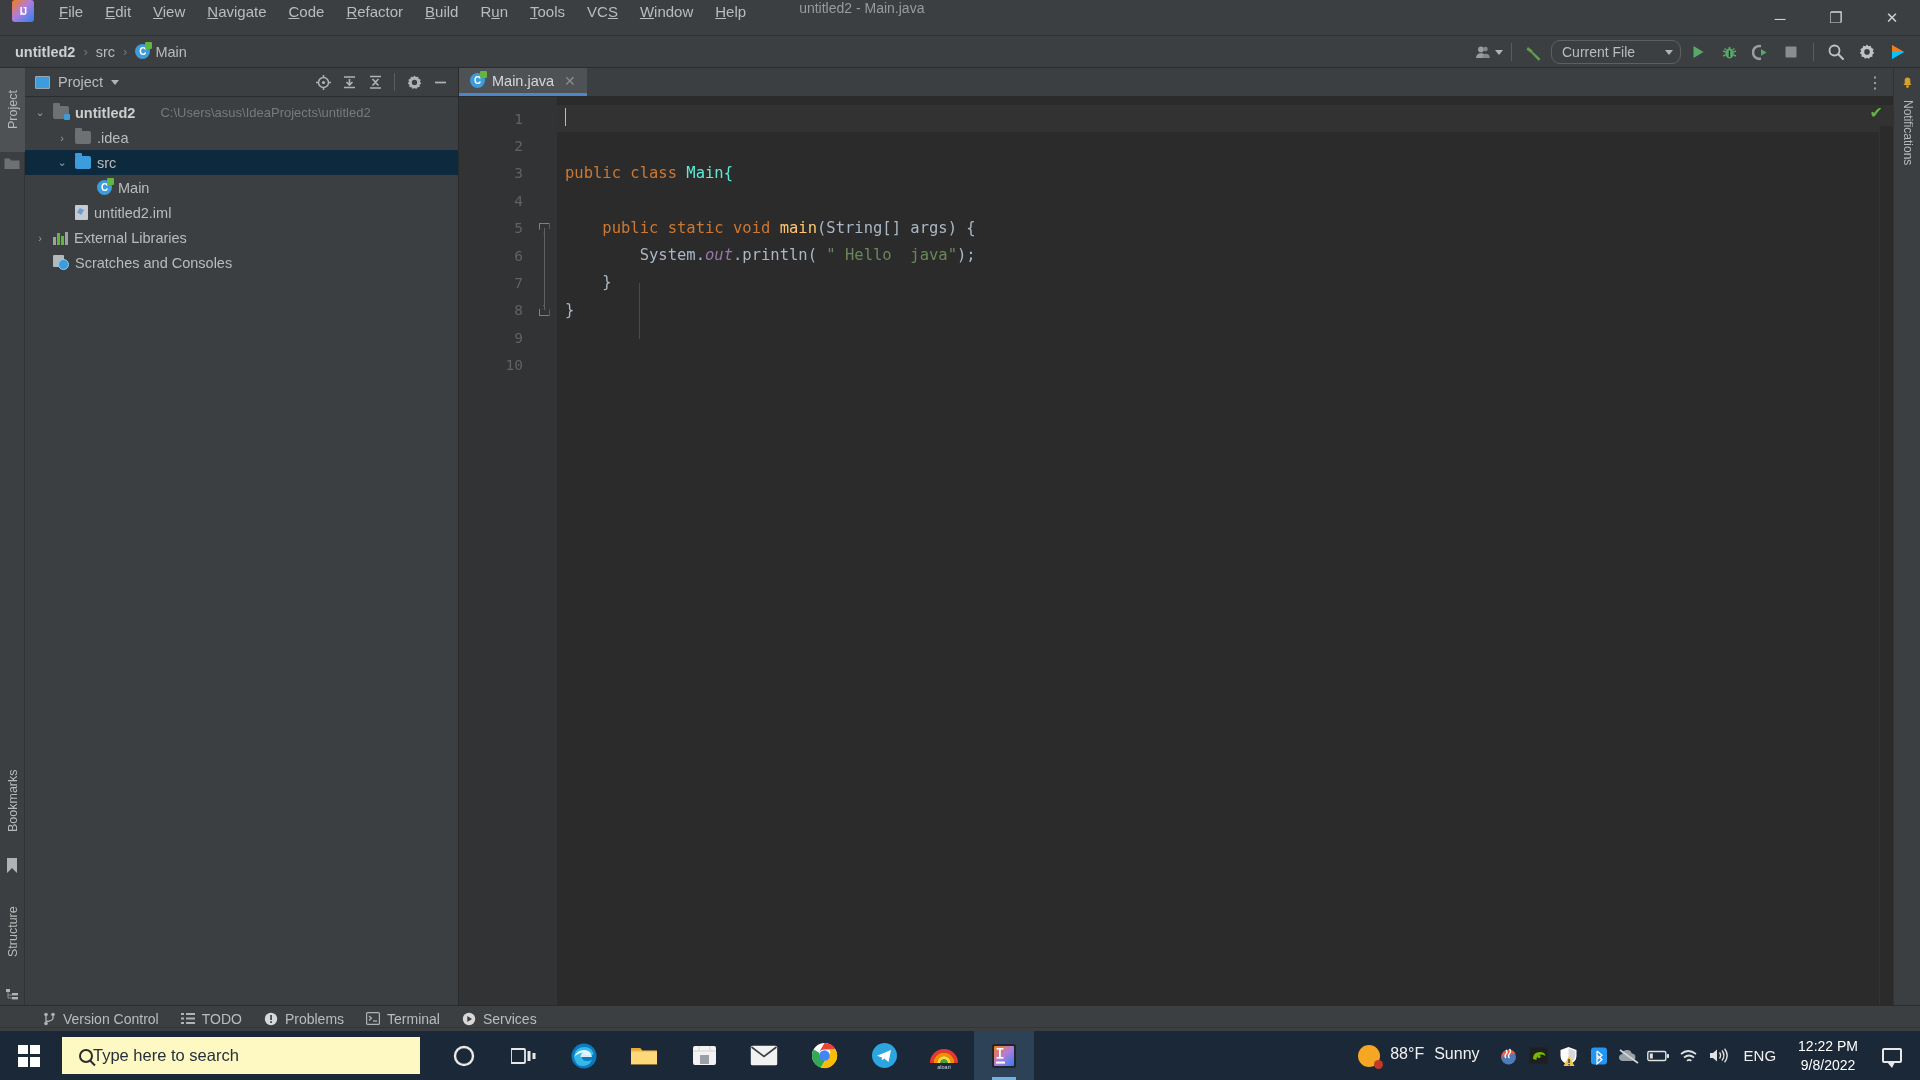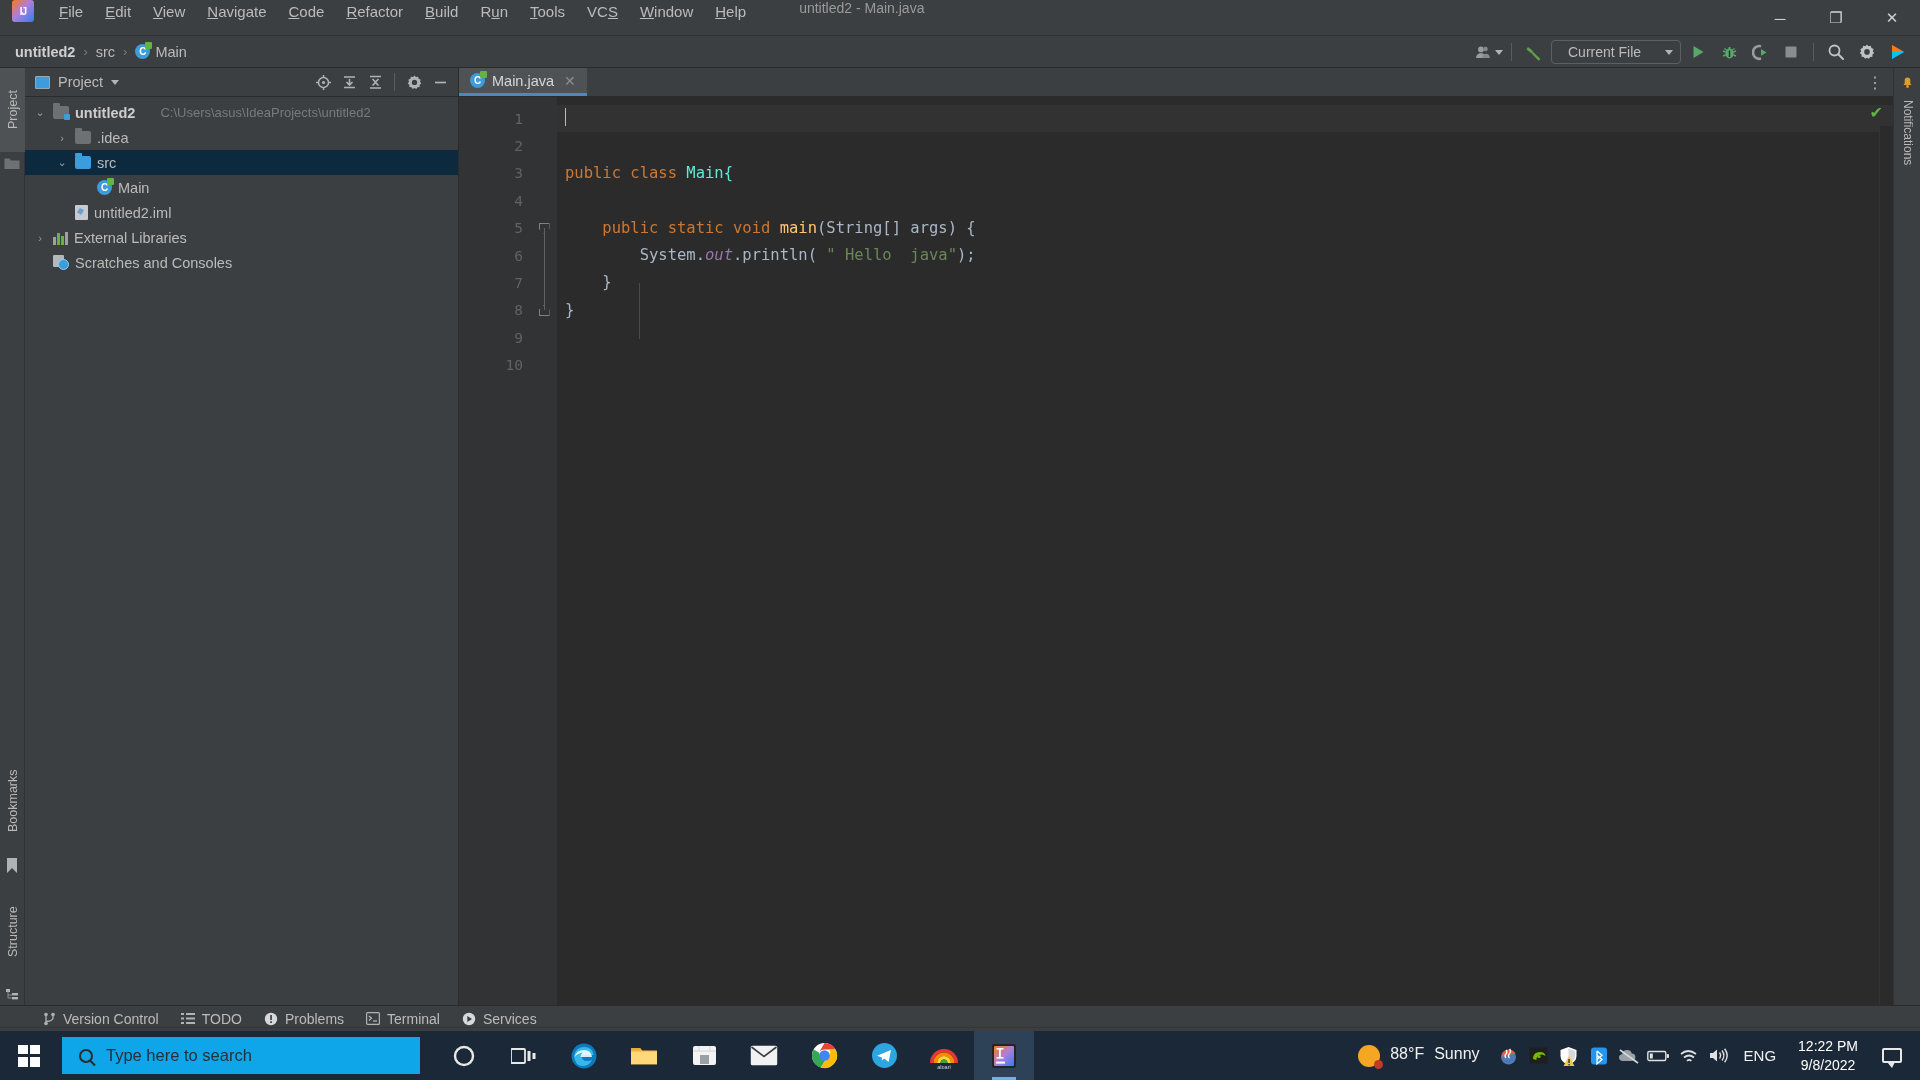--- a/index.html
+++ b/index.html
@@ -77,23 +77,23 @@
   .nav-right {
     position: absolute; right: 8px; top: 0; height: 32px;
     display: flex; align-items: center; gap: 3px;
   }
   .tb-btn {
     width: 28px; height: 26px; display: flex; align-items: center;
     justify-content: center; border-radius: 3px; color: #afb1b3;
   }
   .tb-sep { width: 1px; height: 18px; background: #5a5d5e; margin: 0 5px; }
   .runconfig {
-    height: 24px; min-width: 130px; border: 1px solid #5e6060; border-radius: 4px;
+    height: 24px; min-width: 130px; border: 1px solid #5e6060; border-radius: 9px;
     display: flex; align-items: center; justify-content: space-between;
-    padding: 0 7px 0 16px; color: #bbbbbb; font-size: 14px; gap: 10px;
+    padding: 0 7px 0 10px; color: #bbbbbb; font-size: 14px; gap: 10px;
     background: #3c3f41;
   }
   .caret { border-left: 4px solid transparent; border-right: 4px solid transparent;
            border-top: 5px solid #b4b4b4; }
 
   
   .left-stripe {
     position: absolute; left: 0; top: 68px; width: 25px; bottom: 69px;
     background: #3c3f41; border-right: 1px solid #323232;
   }
@@ -303,22 +303,22 @@
     position: absolute; left: 0; bottom: 0; width: 1920px; height: 49px;
     background: #1b2838; display: flex; align-items: center;
   }
   .start-btn {
     width: 58px; height: 49px; display: flex; align-items: center; justify-content: center;
   }
   .winlogo { width: 22px; height: 22px; display: grid;
     grid-template-columns: 1fr 1fr; grid-template-rows: 1fr 1fr; gap: 2.5px; }
   .winlogo i { background: #ffffff; display:block; }
   .search-box {
-    width: 358px; height: 37px; background: #0ea5e9; display: flex; align-items: center;
-    gap: 13px; padding-left: 17px; margin-left: 4px;
+    width: 358px; height: 37px; background: #fef9c3; display: flex; align-items: center;
+    padding-left: 17px; margin-left: 4px;
   }
   .search-box .mag {
     width: 14px; height: 14px; border: 2px solid #2b2b2b; border-radius: 50%;
     position: relative; flex: none;
   }
   .search-box .mag::after {
     content:""; position:absolute; right:-5px; bottom:-3px; width:7px;height:2px;
     background:#2b2b2b; transform: rotate(45deg);
   }
   .search-ph { color: #25303b; font-size: 16.5px; }

